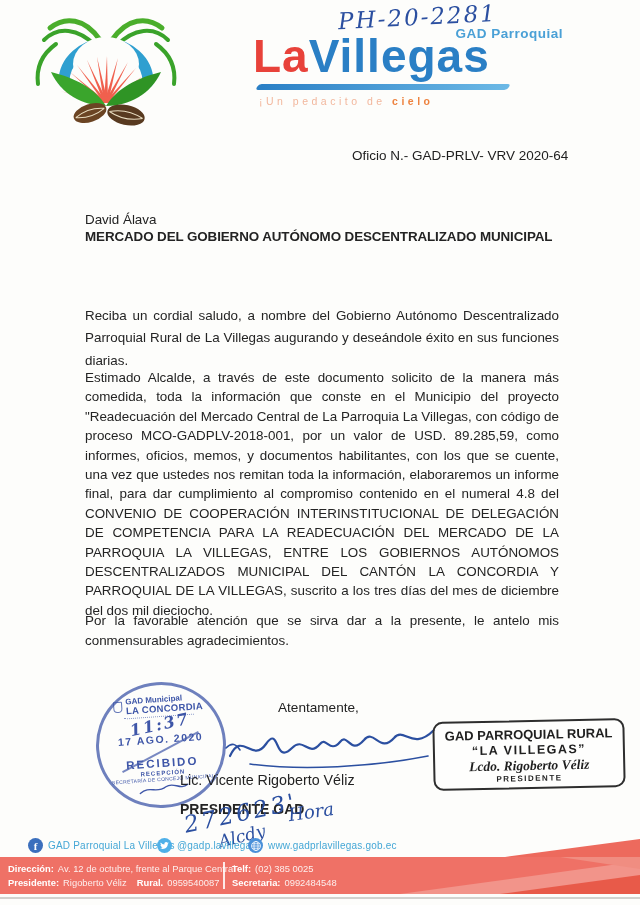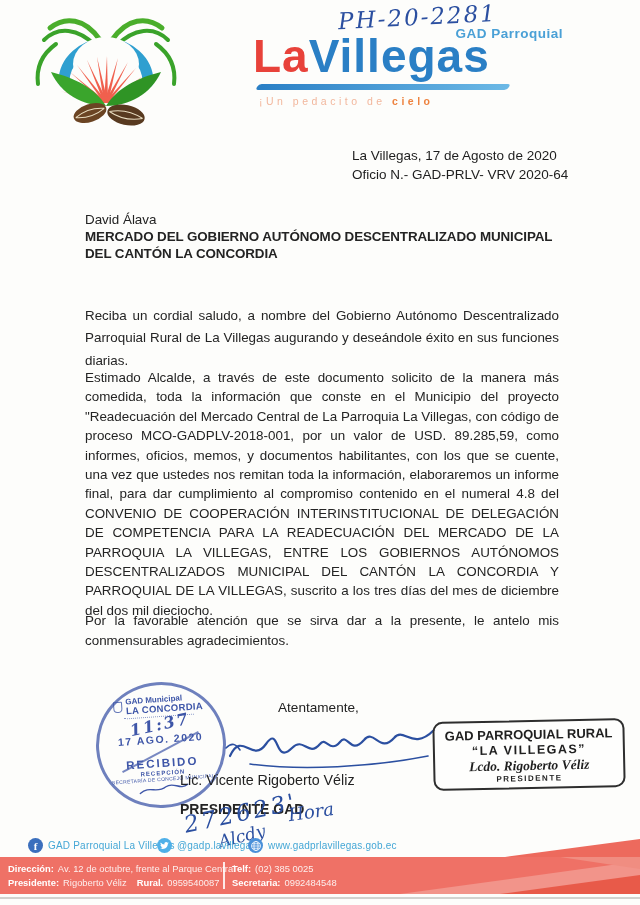--- a/index.html
+++ b/index.html
@@ -144,28 +144,26 @@
   <div class="brand">
     <div class="brand-top">GAD Parroquial</div>
     <div class="brand-name"><span class="brand-la">La</span><span class="brand-villegas">Villegas</span></div>
     <div class="brand-underline"></div>
     <div class="tagline"><span>¡Un pedacito de </span><b>cielo</b></div>
   </div>
 
   <div class="hand-ref">PH-20-2281</div>
 
   <div class="meta">
-    <div>La Villegas, 17 de Agosto de 2020</div>
     <div>Oficio N.- GAD-PRLV- VRV 2020-64</div>
   </div>
 
   <div class="recipient">
     <div>David Álava</div>
     <div class="bold">MERCADO DEL GOBIERNO AUTÓNOMO DESCENTRALIZADO MUNICIPAL</div>
-    <div class="bold">DEL CANTÓN LA CONCORDIA</div>
   </div>
 
   <p class="para p1">Reciba un cordial saludo, a nombre del Gobierno Autónomo Descentralizado Parroquial Rural de La Villegas augurando y deseándole éxito en sus funciones diarias.</p>
   <p class="para p2">Estimado Alcalde, a través de este documento solicito de la manera más comedida, toda la información que conste en el Municipio del proyecto "Readecuación del Mercado Central de La Parroquia La Villegas, con código de proceso MCO-GADPLV-2018-001, por un valor de USD. 89.285,59, como informes, oficios, memos, y documentos habilitantes, con los que se cuente, una vez que ustedes nos remitan toda la información, elaboraremos un informe final, para dar cumplimiento al compromiso contenido en el numeral 4.8 del CONVENIO DE COOPERACIÓN INTERINSTITUCIONAL DE DELEGACIÓN DE COMPETENCIA PARA LA READECUACIÓN DEL MERCADO DE LA PARROQUIA LA VILLEGAS, ENTRE LOS GOBIERNOS AUTÓNOMOS DESCENTRALIZADOS MUNICIPAL DEL CANTÓN LA CONCORDIA Y PARROQUIAL DE LA VILLEGAS, suscrito a los tres días del mes de diciembre del dos mil dieciocho.</p>
   <p class="para p3">Por la favorable atención que se sirva dar a la presente, le antelo mis conmensurables agradecimientos.</p>
 
   <div class="stamp-circ">
     <div class="stamp-head">
       <div class="stamp-shield"></div>
       <div>

